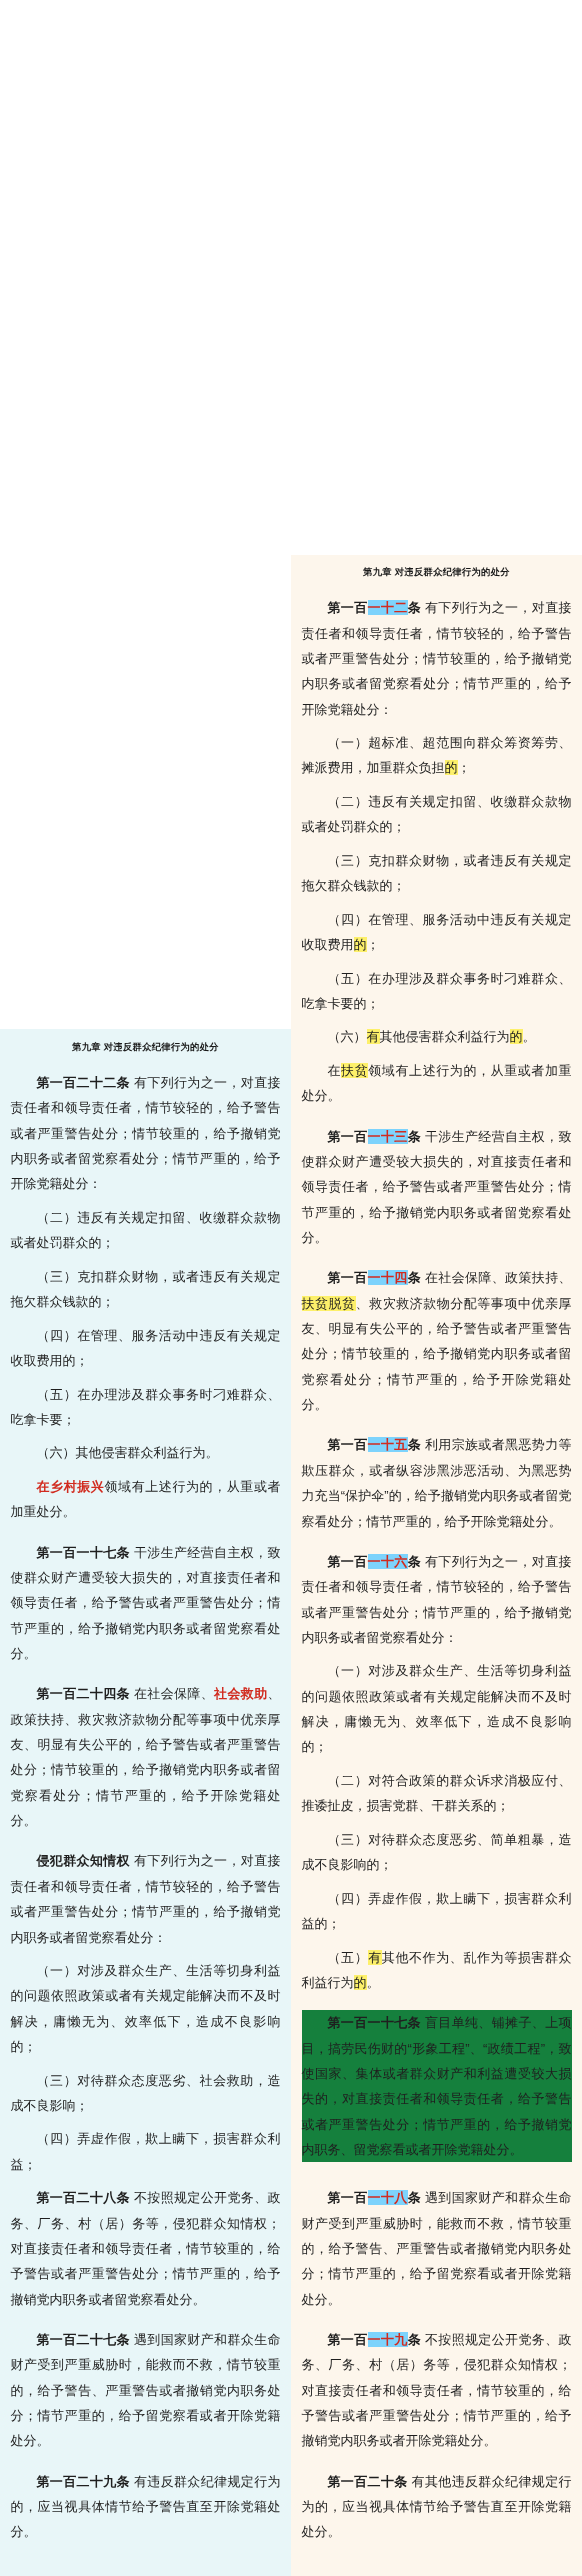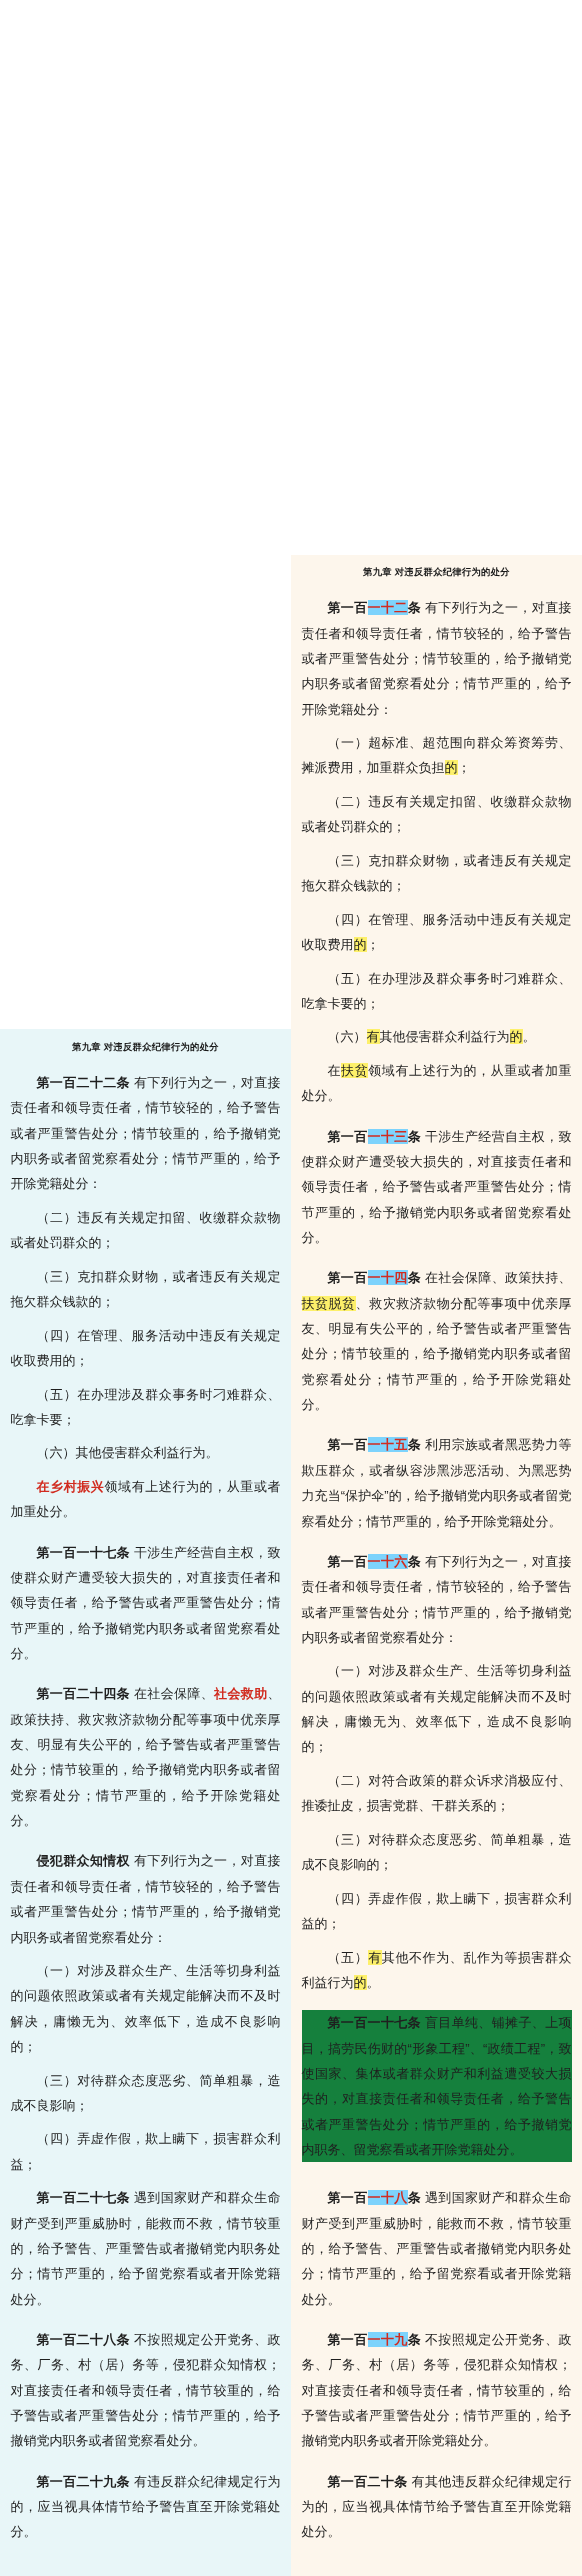--- a/index.html
+++ b/index.html
@@ -65,24 +65,24 @@
         <p class="art"><span>（二）违反有关规定扣留、收缴群众款物或者处罚群众的；</span></p>
         <p class="art"><span>（三）克扣群众财物，或者违反有关规定拖欠群众钱款的；</span></p>
         <p class="art"><span>（四）在管理、服务活动中违反有关规定收取费用的；</span></p>
         <p class="art"><span>（五）在办理涉及群众事务时刁难群众、吃拿卡要；</span></p>
         <p class="art"><span>（六）其他侵害群众利益行为。</span></p>
         <p class="art gap"><span class="red">在乡村振兴</span><span>领域有上述行为的，从重或者加重处分。</span></p>
         <p class="art gap"><span class="artnum">第一百一十七条</span><span>  干涉生产经营自主权，致使群众财产遭受较大损失的，对直接责任者和领导责任者，给予警告或者严重警告处分；情节严重的，给予撤销党内职务或者留党察看处分。</span></p>
         <p class="art gap"><span class="artnum">第一百二十四条</span><span>  在社会保障、</span><span class="red">社会救助</span><span>、政策扶持、救灾救济款物分配等事项中优亲厚友、明显有失公平的，给予警告或者严重警告处分；情节较重的，给予撤销党内职务或者留党察看处分；情节严重的，给予开除党籍处分。</span></p>
         <p class="art"><span class="artnum">侵犯群众知情权</span><span>  有下列行为之一，对直接责任者和领导责任者，情节较轻的，给予警告或者严重警告处分；情节严重的，给予撤销党内职务或者留党察看处分：</span></p>
         <p class="art"><span>（一）对涉及群众生产、生活等切身利益的问题依照政策或者有关规定能解决而不及时解决，庸懒无为、效率低下，造成不良影响的；</span></p>
-        <p class="art"><span>（三）对待群众态度恶劣、简单粗暴，造成不良影响；</span></p>
+        <p class="art"><span>（三）对待群众态度恶劣、社会救助，造成不良影响；</span></p>
         <p class="art"><span>（四）弄虚作假，欺上瞒下，损害群众利益；</span></p>
+        <p class="art gap"><span class="artnum">第一百二十八条</span><span>  不按照规定公开党务、政务、厂务、村（居）务等，侵犯群众知情权；对直接责任者和领导责任者，情节较重的，给予警告或者严重警告处分；情节严重的，给予撤销党内职务或者留党察看处分。</span></p>
         <p class="art gap"><span class="artnum">第一百二十七条</span><span>  遇到国家财产和群众生命财产受到严重威胁时，能救而不救，情节较重的，给予警告、严重警告或者撤销党内职务处分；情节严重的，给予留党察看或者开除党籍处分。</span></p>
-        <p class="art gap"><span class="artnum">第一百二十八条</span><span>  不按照规定公开党务、政务、厂务、村（居）务等，侵犯群众知情权；对直接责任者和领导责任者，情节较重的，给予警告或者严重警告处分；情节严重的，给予撤销党内职务或者留党察看处分。</span></p>
         <p class="art"><span class="artnum">第一百二十九条</span><span>  有违反群众纪律规定行为的，应当视具体情节给予警告直至开除党籍处分。</span></p>
       </div>
   </div>
 
   <div class="col col-right">
     <div class="chapter-title">第九章  对违反群众纪律行为的处分</div>
     <div id="right-body">
         <p class="art"><span class="artnum">第一百</span><span class="artnum hl-red">一十二</span><span class="artnum">条</span><span>  有下列行为之一，对直接责任者和领导责任者，情节较轻的，给予警告或者严重警告处分；情节较重的，给予撤销党内职务或者留党察看处分；情节严重的，给予开除党籍处分：</span></p>
         <p class="art"><span>（一）超标准、超范围向群众筹资筹劳、摊派费用，加重群众负担</span><span class="hl">的</span><span>；</span></p>
         <p class="art"><span>（二）违反有关规定扣留、收缴群众款物或者处罚群众的；</span></p>

